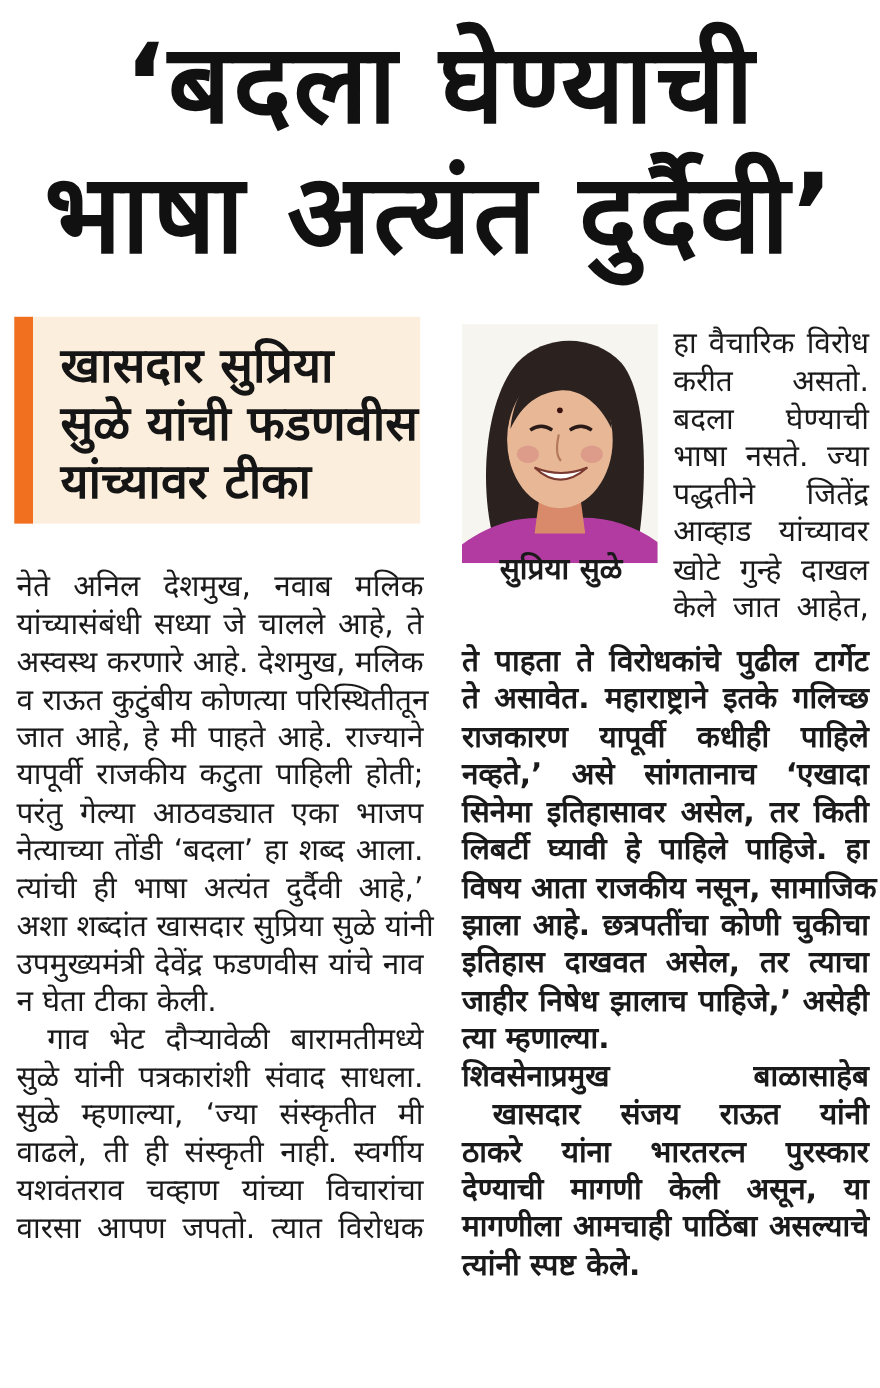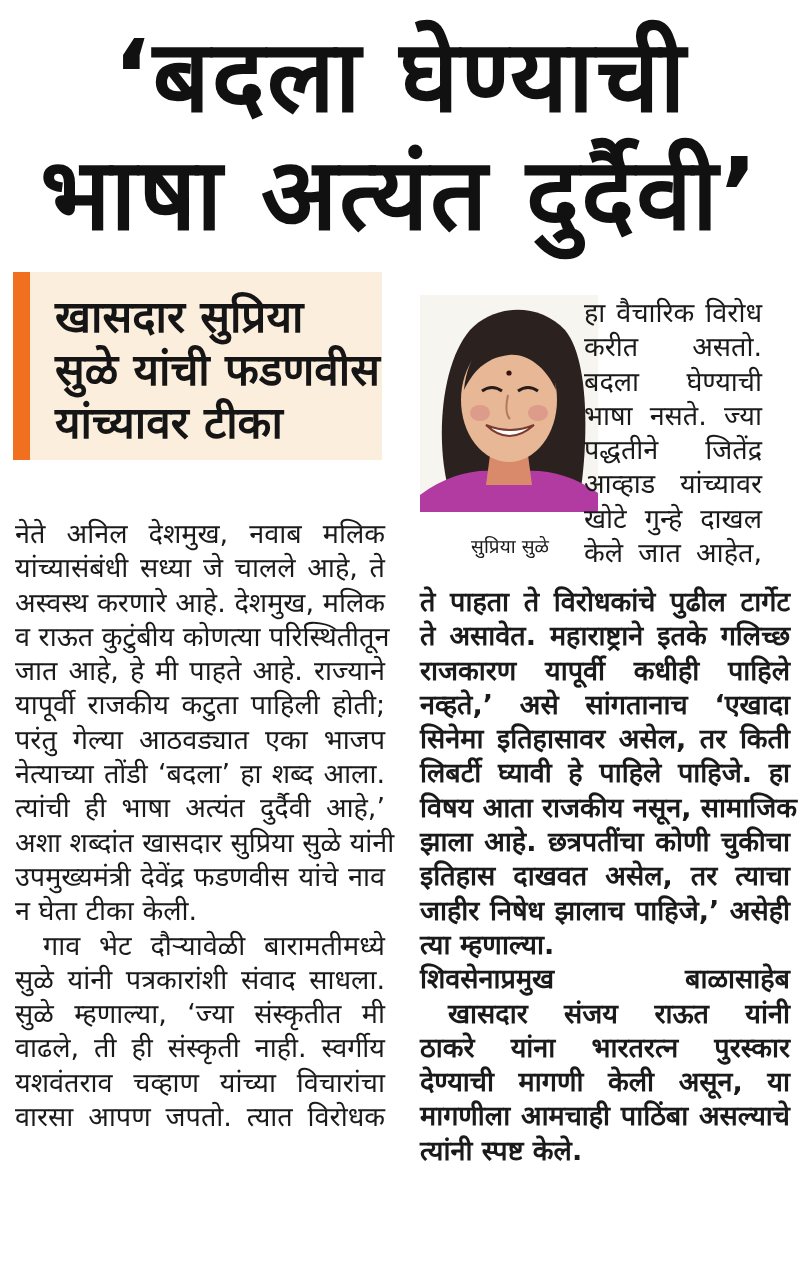--- a/index.html
+++ b/index.html
@@ -1,36 +1,36 @@
 <!DOCTYPE html>
 <html><head>
 <meta charset="utf-8">
 <style>
   html, body { margin: 0; padding: 0; background: #ffffff; }
   body { width: 800px; height: 1262px; position: relative; overflow: hidden; color: #1a1a1a;
          font-family: "DejaVu Sans", "Liberation Sans", sans-serif; }
   .headline { position: absolute; left: 0; top: 18px; width: 800px; text-align: center;
               font-weight: 900; font-size: 100px; line-height: 118px; color: #111; letter-spacing: 2px; }
   .headline .line { display: block; }
-  .subhead-box { position: absolute; left: 13px; top: 272px; width: 369px; height: 188px;
+  .subhead-box { position: absolute; left: 13px; top: 288px; width: 369px; height: 188px;
                  background: #fceedc; box-sizing: border-box; }
   .subhead-bar { position: absolute; left: 0; top: 0; width: 17px; height: 100%; background: #f07020; }
   .subhead-text { position: absolute; left: 42px; top: 18px; right: 10px; font-weight: 900;
                   font-size: 44px; line-height: 53px; color: #151515; }
   .subhead-text span { display: block; white-space: nowrap; }
   .portrait { position: absolute; left: 420px; top: 295px; width: 178px; height: 217px;
               background: #f6f4ee; overflow: hidden; }
   .portrait svg { width: 100%; height: 100%; display: block; }
-  .caption { position: absolute; left: 420px; top: 528px; width: 180px; text-align: center;
-             font-weight: 400; font-size: 19px; line-height: 36px; }
+  .caption { position: absolute; left: 420px; top: 500px; width: 180px; text-align: center;
+             font-weight: 700; font-size: 27px; line-height: 36px; }
   .col { position: absolute; font-size: 27px; line-height: 34.3px; text-align: justify; }
   .col .ln { display: block; white-space: nowrap; text-align-last: justify; text-align: justify; }
   .col .ln.last { text-align-last: left; }
   .col .ln.indent { padding-left: 28px; }
-  .side { left: 584px; top: 296px; width: 178px; }
+  .side { left: 612px; top: 296px; width: 178px; }
   .left { left: 15px; top: 517px; width: 370px; }
   .right { left: 420px; top: 585px; width: 370px; font-weight: bold; }
   .dateline { font-weight: 700; }
 </style>
 </head>
 <body>
 
 <h1 class="headline" style="margin:0;">
   <span class="line">‘बदला घेण्याची</span>
   <span class="line">भाषा अत्यंत दुर्दैवी’</span>

